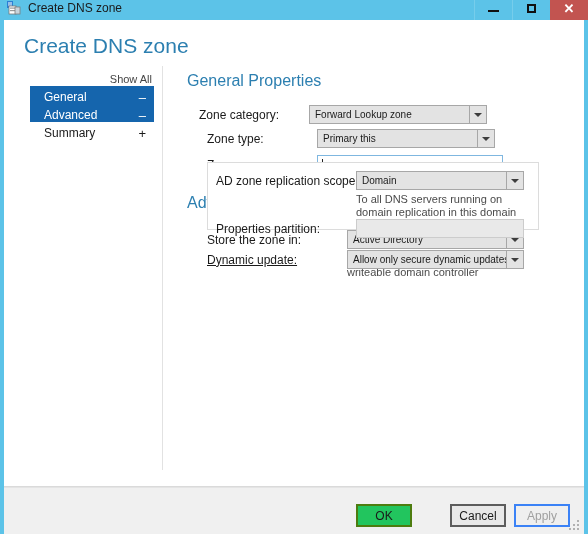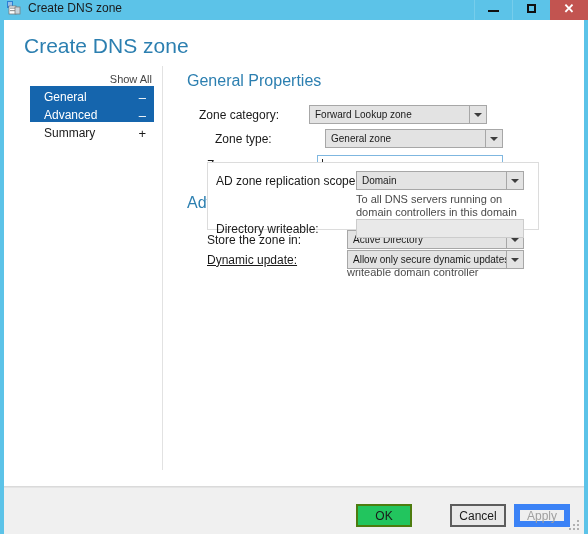--- a/index.html
+++ b/index.html
@@ -305,21 +305,21 @@
     border: 2px solid #4d7c0f;
     background: #22c55e;
   }
   .btn.focused {
     border: 2px solid #5c5c5c;
     background: #e8e8e8;
     margin-left: 30px;
   }
   .btn.disabled {
     color: #a0a0a0;
-    border: 6px solid #3b82f6;
+    border: 2px solid #3b82f6;
     background: #efefef;
   }
   
   #grip {
     position: absolute;
     right: 3px;
     bottom: 2px;
     width: 12px;
     height: 12px;
   }
@@ -394,23 +394,23 @@
         <span class="field-label" style="width:110px;">Zone category:</span>
         <span class="combo" style="width:178px;">
           <span class="combo-text">Forward Lookup zone</span>
           <span class="combo-btn">
               <i class="caret"></i>
             </span>
         </span>
       </div>
 
       <div class="field-row" style="left:20px;top:57px;width:340px;">
-        <span class="field-label" style="width:110px;margin-left:8px;">Zone type:</span>
+        <span class="field-label" style="width:110px;">Zone type:</span>
         <span class="combo" style="width:178px;">
-          <span class="combo-text">General zone</span>
+          <span class="combo-text">Primary this</span>
           <span class="combo-btn">
               <i class="caret"></i>
             </span>
         </span>
       </div>
 
       <div class="field-row" style="left:20px;top:83px;width:340px;">
         <span class="field-label" style="width:110px;">Zone name:</span>
         <span class="textbox" style="width:186px;" title="">
           <i class="caret-bar"></i>
@@ -434,24 +434,24 @@
 
       <div class="field-row" style="left:29px;top:99px;width:330px;">
         <span class="field-label" style="width:140px;">AD zone replication scope:</span>
         <span class="combo" style="width:168px;">
           <span class="combo-text">Domain</span>
           <span class="combo-btn">
               <i class="caret"></i>
             </span>
         </span>
       </div>
-      <div class="hint" style="left:169px;top:121px;width:180px;">To all DNS servers running on domain controllers in this domain</div>
+      <div class="hint" style="left:169px;top:121px;width:180px;">To all DNS servers running on domain replication in this domain</div>
 
       <div class="field-row" style="left:29px;top:147px;width:330px;">
-        <span class="field-label" style="width:140px;">Directory writeable:</span>
+        <span class="field-label" style="width:140px;">Properties partition:</span>
         <span class="textbox-readonly" style="width:168px;display:inline-block;"></span>
       </div>
 
       <div class="field-row" style="left:20px;top:178px;width:340px;">
         <span class="field-label" style="width:140px;text-decoration:underline;">Dynamic update:</span>
         <span class="combo" style="width:177px;">
           <span class="combo-text">Allow only secure dynamic updates (rec</span>
           <span class="combo-btn">
               <i class="caret"></i>
             </span>

